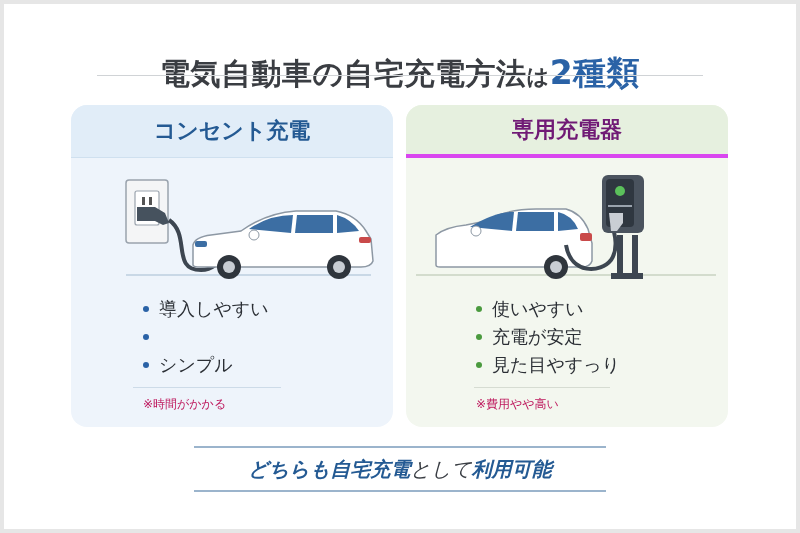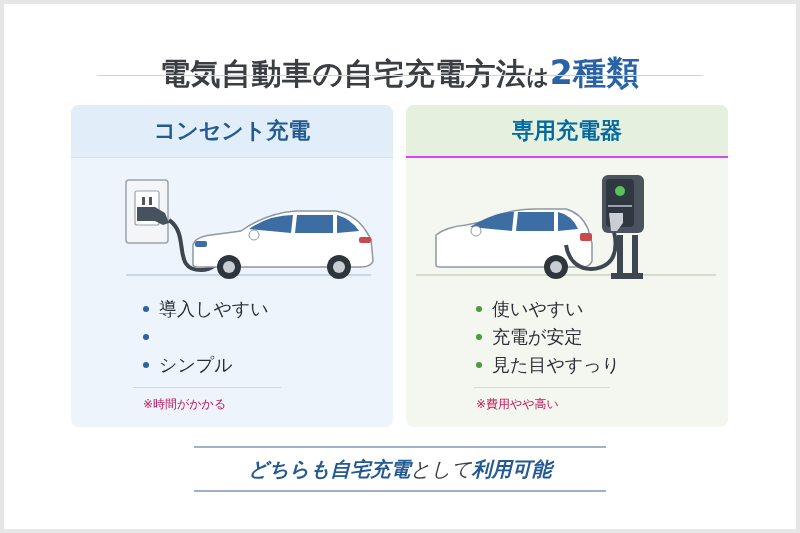--- a/index.html
+++ b/index.html
@@ -12,30 +12,30 @@
   .title {
     position: absolute; left: 0; top: 24px; width: 800px; text-align: center;
     font-size: 30px; font-weight: bold; color: #3a3d42; letter-spacing: 0.5px; margin-top: 27px;
   }
   .title .small { font-size: 22px; }
   .title .accent { color: #2a62a6; font-size: 33px; }
   .title-rule {
     position: absolute; left: 97px; top: 75px; width: 606px; height: 1px; background: #d0d3d6;
   }
   .card {
-    position: absolute; top: 105px; height: 322px; border-radius: 8px; overflow: hidden;
+    position: absolute; top: 105px; height: 322px; border-radius: 16px; overflow: hidden;
   }
   .card.left { left: 71px; width: 322px; background: #eef4fb; }
   .card.right { left: 406px; width: 322px; background: #f3f7ef; }
   .card-head {
     height: 53px; display: flex; align-items: center; justify-content: center;
     font-size: 22px; font-weight: bold; color: #245a93;
   }
   .card.left .card-head { background: #e1edf8; border-bottom: 1px solid #cfe0ef; }
-  .card.right .card-head { background: #e6f0df; border-bottom: 2px solid #d946ef; color: #0369a1; }
+  .card.right .card-head { background: #e6f0df; border-bottom: 4px solid #d946ef; color: #701a75; }
   .illus { position: absolute; left: 0; top: 60px; width: 322px; height: 125px; }
   .list { position: absolute; left: 72px; top: 190px; list-style: none; }
   .card.right .list { left: 70px; }
   .list li {
     font-size: 18px; color: #2b2f35; height: 28px; line-height: 28px; display: flex; align-items: center;
   }
   .bullet { width: 6px; height: 6px; border-radius: 50%; margin-right: 10px; display: inline-block; }
   .card.left .bullet { background: #2a62a6; }
   .card.right .bullet { background: #4a9a3e; }
   .note-rule { position: absolute; left: 62px; top: 282px; width: 148px; height: 1px; }

